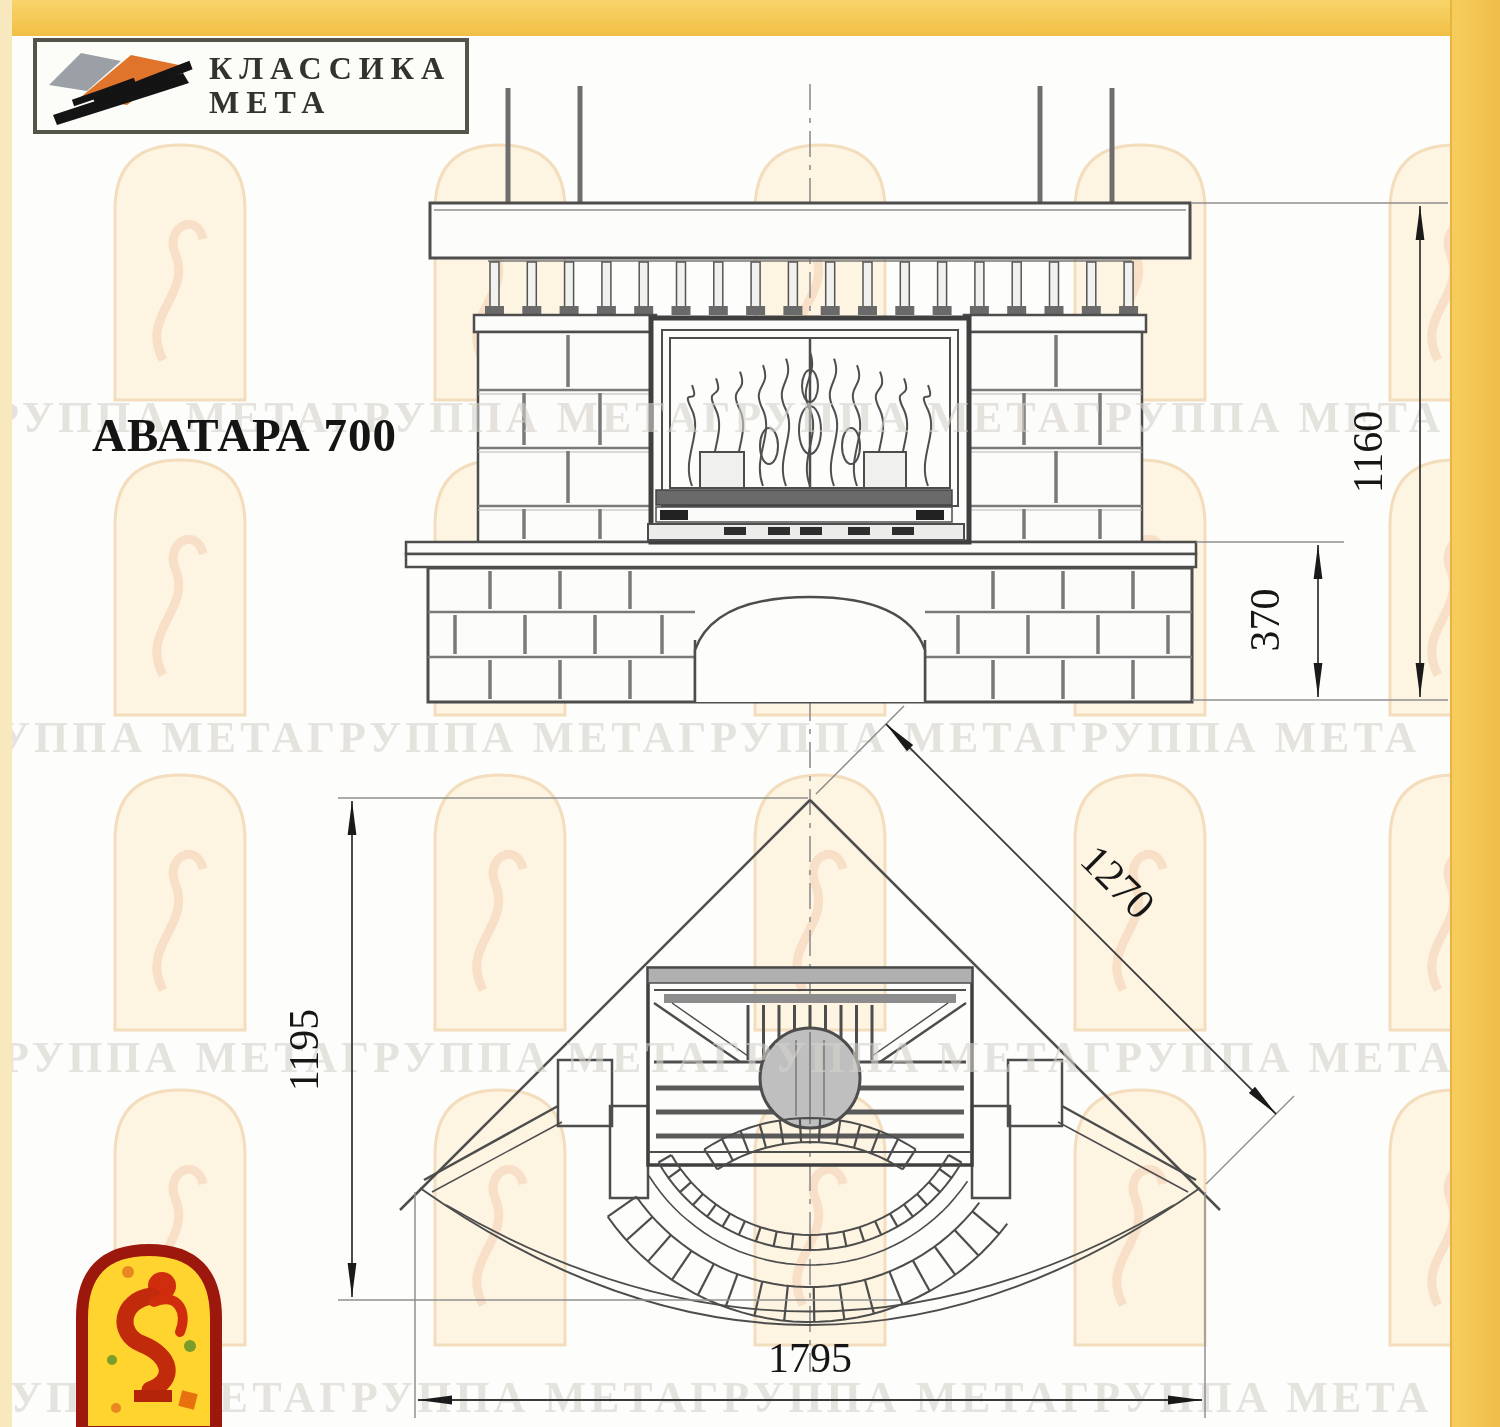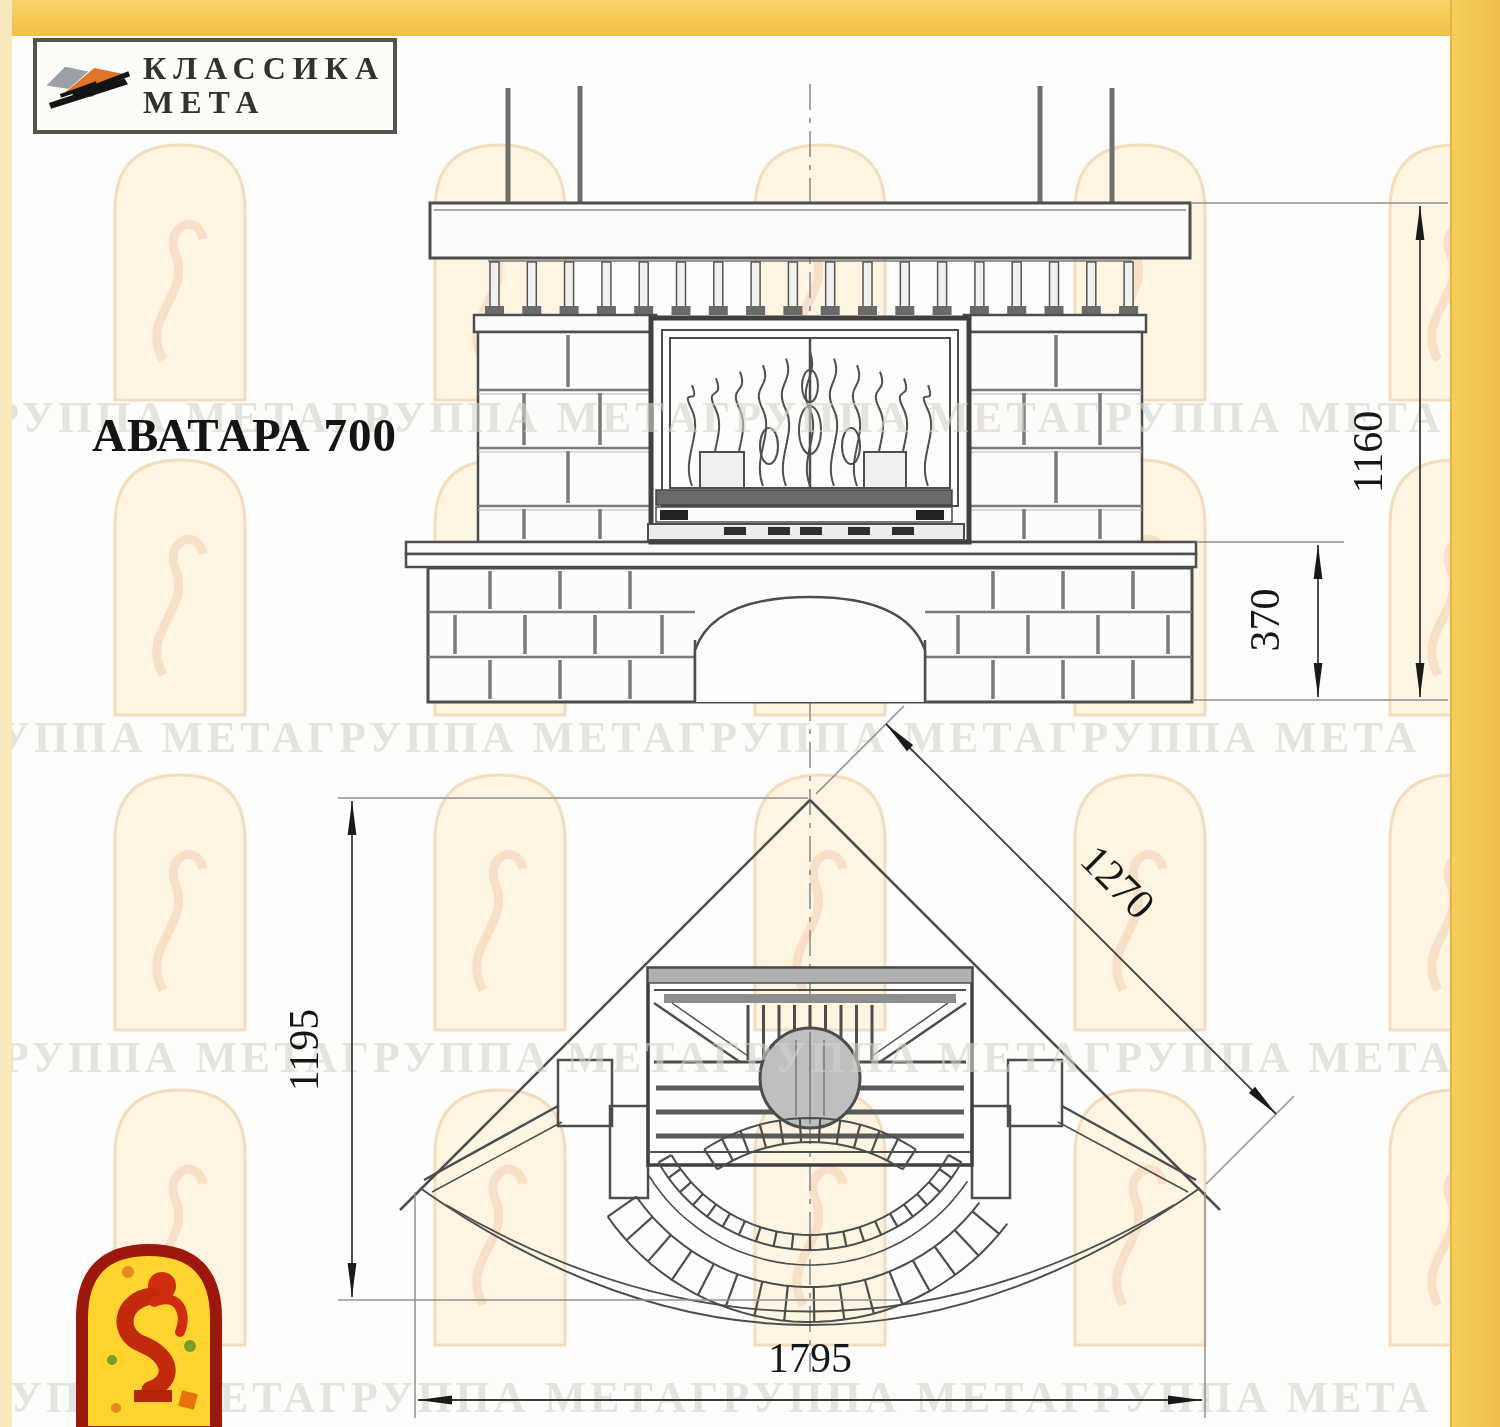--- a/index.html
+++ b/index.html
@@ -3,21 +3,21 @@
 <meta charset="utf-8">
 <style>
   html,body{margin:0;padding:0;background:#e9e9e9;}
   .page{position:relative;width:1500px;height:1427px;background:#fdfdfb;overflow:hidden;
         font-family:"Liberation Serif",serif;}
   .page svg.scene{position:absolute;left:0;top:0;}
   .band{position:absolute;z-index:6;}
   .band-top{left:0;top:0;width:1500px;height:36px;background:linear-gradient(#f8d46a,#f1bf45);}
   .band-right{right:0;top:0;width:48px;height:1427px;background:linear-gradient(90deg,#f6cd5d,#efbe49);border-left:2px solid #e9b43e;}
   .band-left{left:0;top:0;width:12px;height:1427px;background:#f7e9bd;}
-  .logo-box{position:absolute;left:33px;top:38px;width:364px;height:96px;background:#fcfcf9;
+  .logo-box{position:absolute;left:33px;top:38px;width:436px;height:96px;background:#fcfcf9;
             border:4px solid #55544a;box-sizing:border-box;display:flex;align-items:center;
             gap:8px;padding:2px 8px 2px 6px;z-index:7;}
   .logo-text{font-weight:bold;font-size:32px;letter-spacing:7px;color:#32322e;line-height:1.06;white-space:nowrap;}
   .title{position:absolute;left:92px;top:408px;font-size:47px;font-weight:bold;
          letter-spacing:1px;color:#141414;z-index:4;}
   .meta-logo{position:absolute;left:76px;top:1242px;z-index:5;}
   text.dim{font-family:"Liberation Serif",serif;font-size:42px;fill:#161616;}
   text.wm{font-family:"Liberation Serif",serif;font-weight:bold;font-size:44px;letter-spacing:4px;opacity:.6;}
   .ln{stroke:#4d4d4d;}
   .thin{stroke:#8f8f8f;}

